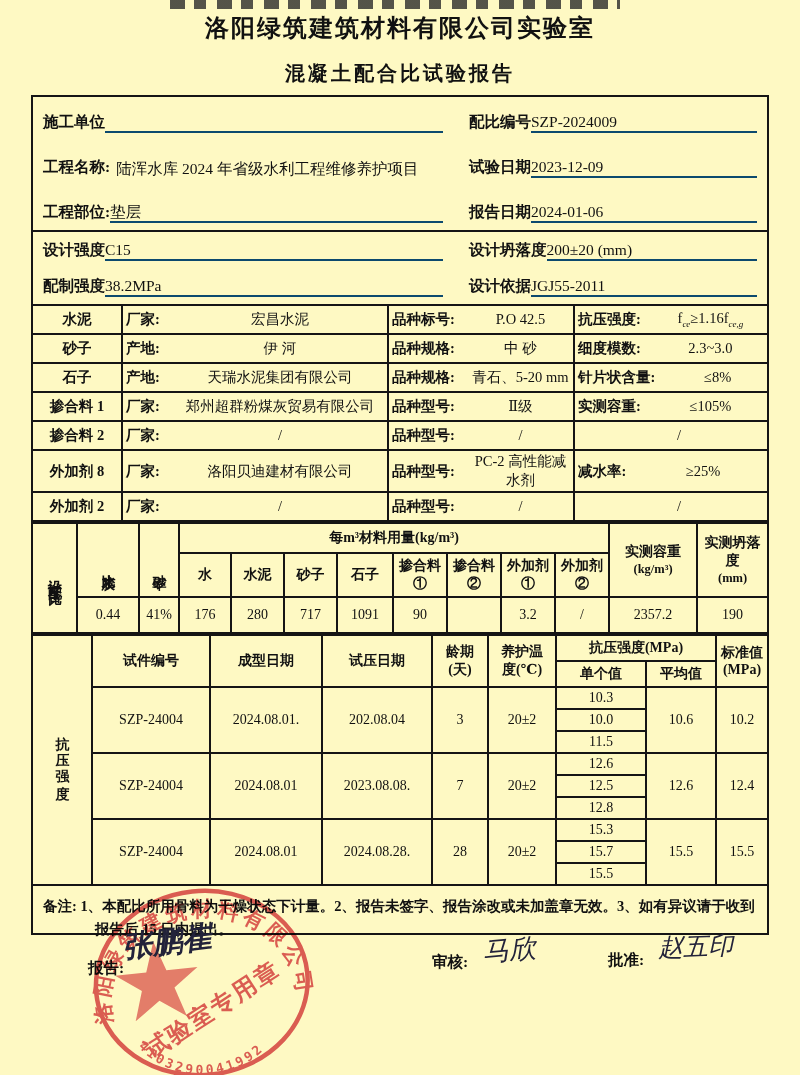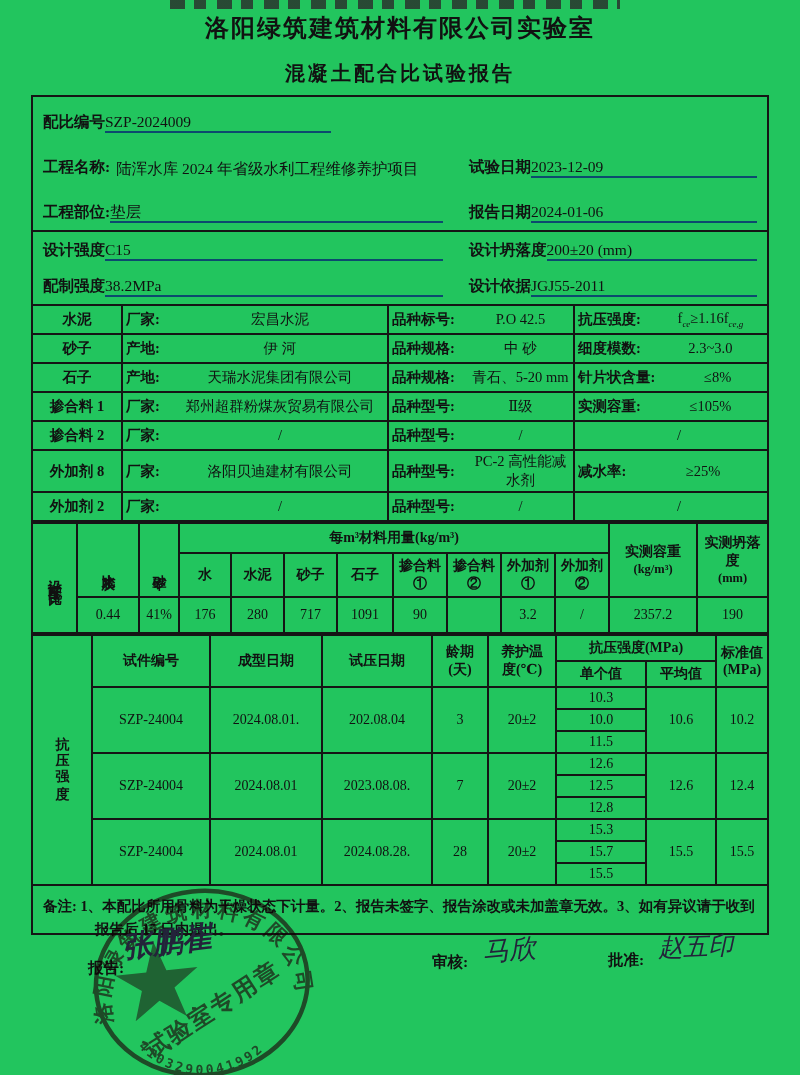--- a/index.html
+++ b/index.html
@@ -1,17 +1,17 @@
 <!DOCTYPE html>
 <html><head>
 <meta charset="utf-8">
 <style>
   * { margin:0; padding:0; box-sizing:border-box; }
   body { width:800px; height:1075px; background:#ffffff; font-family:"Liberation Serif","DejaVu Serif",serif; color:#111; position:relative; overflow:hidden; }
-  .page { position:absolute; inset:0; background:#22c55e; }
+  .page { position:absolute; inset:0; background:#fef9c3; }
 
   
   .top-artifact { position:absolute; top:0; left:170; left:170px; width:450px; height:9px;
     background:
       repeating-linear-gradient(90deg,#2a2a2a 0 15px, transparent 15px 24px, #2a2a2a 24px 36px, transparent 36px 47px);
     opacity:.8; }
 
   .title { text-align:center; font-weight:700; font-size:24px; letter-spacing:2px; margin-top:12px; }
   .subtitle { text-align:center; font-weight:700; font-size:20px; letter-spacing:3px; margin-top:16px; }
 
@@ -71,20 +71,24 @@
 
   <div class="top-artifact"></div>
 
   <div class="title">洛阳绿筑建筑材料有限公司实验室</div>
   <div class="subtitle">混凝土配合比试验报告</div>
 
   <div class="form-box">
 
     <div class="info-sec first">
       <div class="irow">
+        <div class="ileft">
+          <span class="ilabel">施工单位</span>
+          <span class="ival"></span>
+        </div>
         <div class="iright">
           <span class="ilabel">配比编号</span>
           <span class="ival">SZP-2024009</span>
         </div>
       </div>
       <div class="irow">
         <div class="ileft">
           <span class="ilabel">工程名称:</span>
           <span class="ival no-line">陆浑水库 2024 年省级水利工程维修养护项目</span>
         </div>

